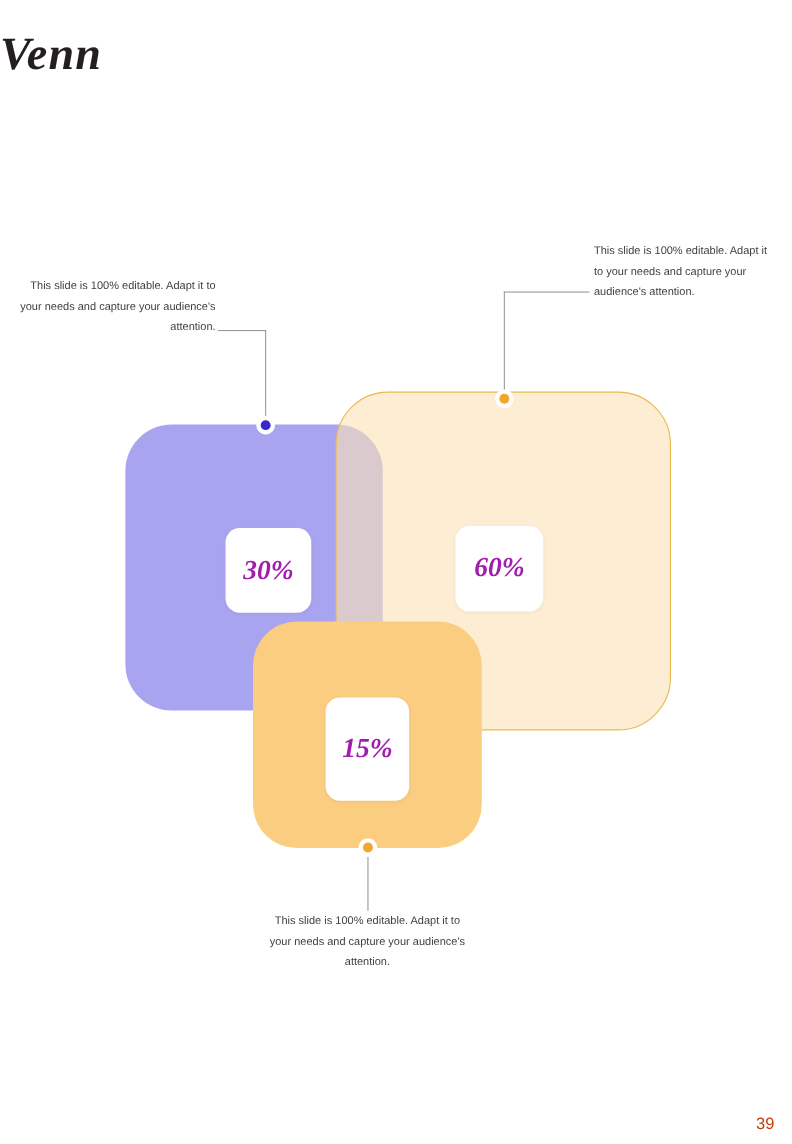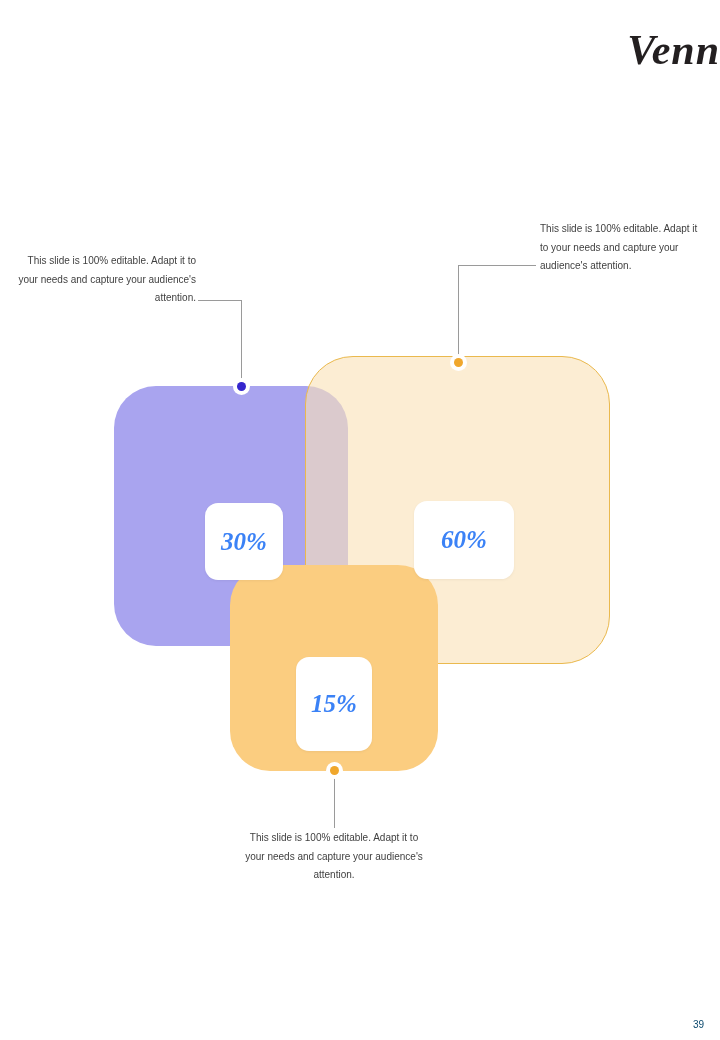--- a/index.html
+++ b/index.html
@@ -15,21 +15,21 @@
     font-family: "Liberation Sans", sans-serif;
     -webkit-font-smoothing: antialiased;
   }
 
   
   #slide-title {
     position: absolute;
     top: 26px;
     left: 0;
     width: 720px;
-    text-align: right;
+    text-align: left;
     font-family: "Liberation Serif", serif;
     font-weight: bold;
     font-style: italic;
     font-size: 42px;
     letter-spacing: 1px;
     color: #231f20;
   }
 
   
   #venn-stage {
@@ -78,26 +78,25 @@
     position: absolute;
     background: #ffffff;
     border-radius: 13px;
     display: flex;
     align-items: center;
     justify-content: center;
     font-family: "Liberation Serif", serif;
     font-weight: bold;
     font-style: italic;
     font-size: 25px;
-    color: #3b82f6;
+    color: #a21caf;
     box-shadow: 0 1px 3px rgba(0,0,0,0.05);
-    margin-top: 23px;
   }
   #badge-purple { left: 205px; top: 480px; width: 78px;  height: 77px; }
-  #badge-cream  { left: 414px; top: 478px; width: 100px;  height: 78px; }
+  #badge-cream  { left: 414px; top: 478px; width: 80px;  height: 78px; }
   #badge-gold   { left: 296px; top: 634px; width: 76px;  height: 94px; }
 
   
   .connector-dot {
     position: absolute;
     width: 17px;
     height: 17px;
     border-radius: 50%;
     background: #ffffff;
     display: flex;
@@ -157,22 +156,22 @@
     top: 829px;
     width: 180px;
     text-align: center;
   }
 
   
   #page-number {
     position: absolute;
     right: 16px;
     bottom: 10px;
-    font-size: 10px;
-    color: #0c4a6e;
+    font-size: 15px;
+    color: #c2410c;
   }
 </style>
 </head>
 <body>
 
 <div id="slide-title">Venn</div>
 
 <div id="venn-stage">
 
   <div class="venn-shape" id="shape-purple"></div>

